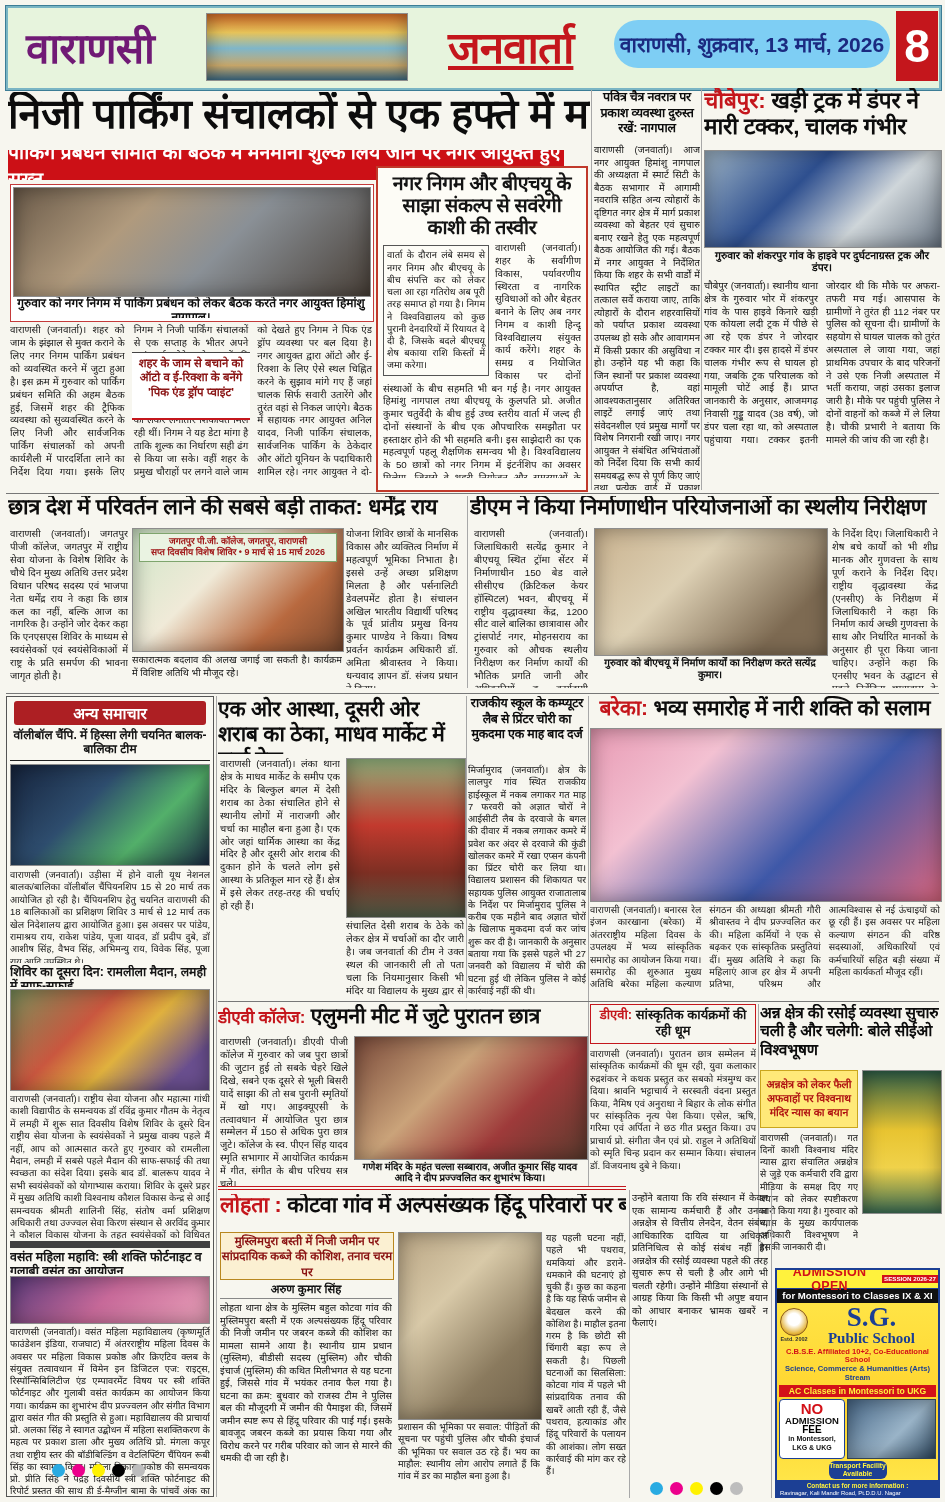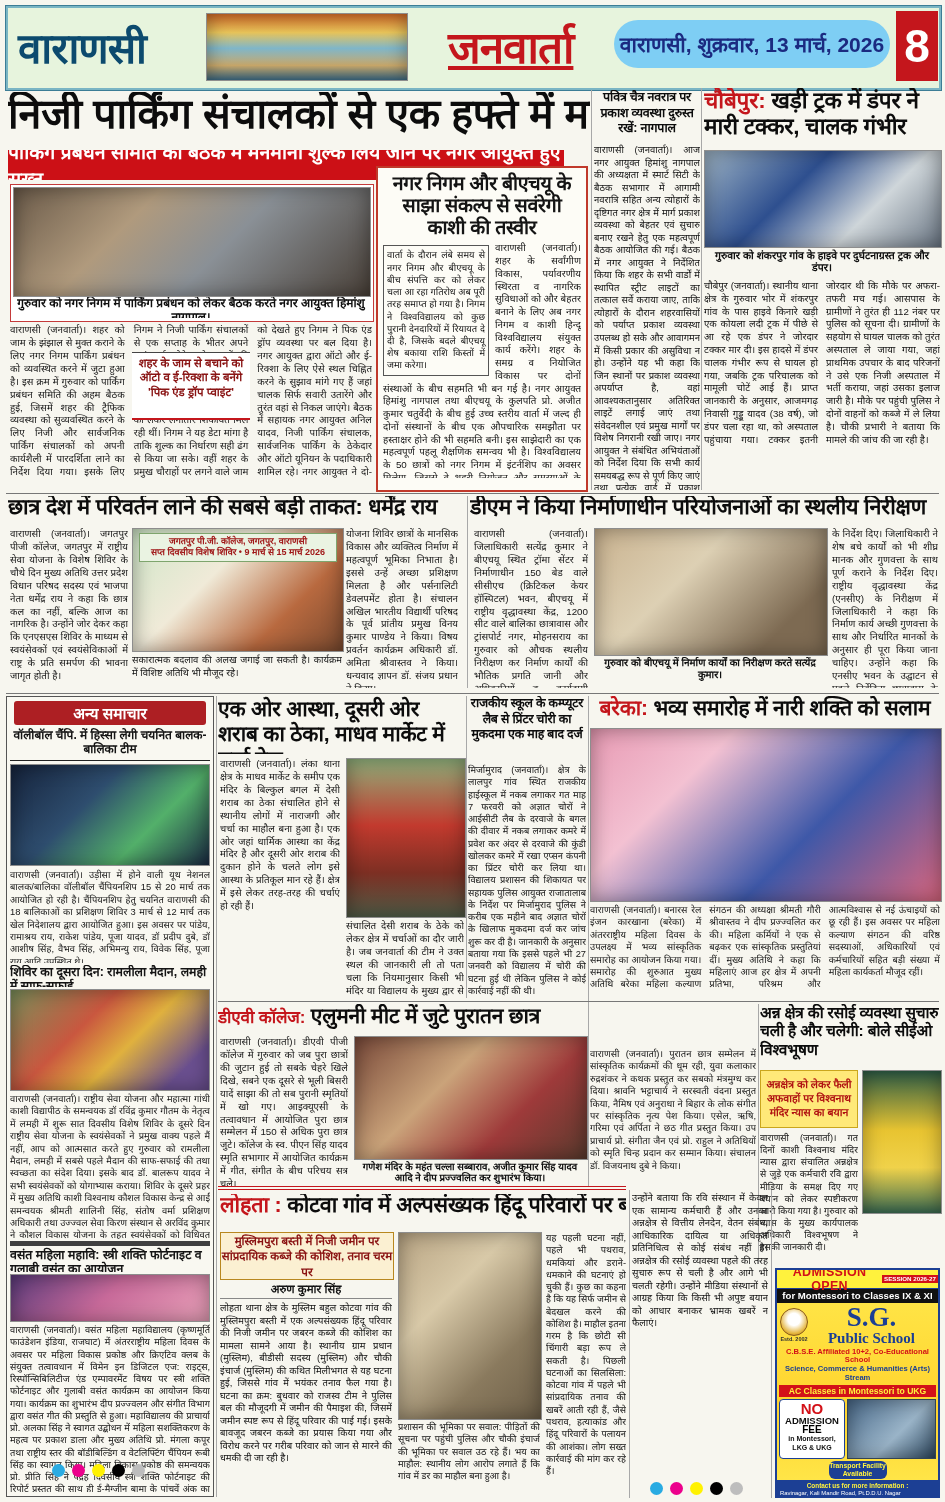--- a/index.html
+++ b/index.html
@@ -8,21 +8,21 @@
   .abs{position:absolute;}
   .body{font-size:9.8px;line-height:1.32;text-align:justify;color:#151515;overflow:hidden;}
   .hl{font-weight:bold;color:#0c0c0c;line-height:1.1;letter-spacing:-.2px;overflow:hidden;}
   .kick{color:#c4161c;}
   .cap{font-weight:bold;text-align:center;color:#101010;overflow:hidden;line-height:1.15;}
   .ph{box-shadow:inset 0 0 20px rgba(0,0,0,.38);border:1px solid #8d8d8d;}
   .vr{position:absolute;width:1px;background:#a8a8a8;}
   .hr{position:absolute;height:1px;background:#a8a8a8;}
   
   .masthead{left:6px;top:6px;width:931px;height:80px;background:#e7f4dd;border:2px solid #7ab5c4;outline:1px solid #3d7d96;}
-  .mh-region{position:absolute;left:10px;top:10px;font-size:42px;font-weight:bold;color:#0c4a6e;letter-spacing:-1px;}
+  .mh-region{position:absolute;left:18px;top:10px;font-size:42px;font-weight:bold;color:#701a75;letter-spacing:-1px;}
   .mh-ghat{position:absolute;left:198px;top:5px;width:200px;height:66px;background:linear-gradient(180deg,#d86f2a,#e8c45a 28%,#7fb6c9 52%,#caa96b 78%,#3f6f8a);}
   .mh-paper{position:absolute;left:440px;top:8px;font-size:44px;font-weight:bold;color:#c4161c;letter-spacing:-1px;text-decoration:underline;}
   .mh-date{position:absolute;left:606px;top:12px;width:276px;height:48px;background:#7ecef4;border-radius:26px;
            color:#1b2a80;font-weight:bold;font-size:21px;display:flex;align-items:center;justify-content:center;}
   .mh-page{position:absolute;left:888px;top:3px;width:42px;height:70px;background:#c4161c;color:#fff;font-weight:bold;
            font-size:46px;display:flex;align-items:center;justify-content:center;}
   
   .lead-headline{left:8px;top:92px;width:582px;height:54px;font-size:41px;text-align:left;white-space:nowrap;}
   .lead-strap{left:8px;top:150px;width:556px;height:30px;background:#cc1016;color:#fff;font-weight:bold;font-size:19.5px;
               display:flex;align-items:center;justify-content:center;overflow:hidden;}
@@ -61,21 +61,21 @@
   
   .leftcol{left:6px;top:696px;width:208px;height:801px;border:1px solid #555;background:#f9f8f1;box-sizing:border-box;padding:3px;}
   .on-title{height:24px;margin:1px 4px 3px;background:#ad1f23;color:#fff;font-weight:bold;font-size:15.5px;
             display:flex;align-items:center;justify-content:center;border-radius:3px;}
   .vb-h{font-size:12px;font-weight:bold;text-align:center;line-height:1.2;border-bottom:1.5px solid #222;padding-bottom:2px;height:30px;overflow:hidden;}
   .vb-photo{height:100px;margin:3px 0;background:linear-gradient(135deg,#16243d,#2e4d6e 38%,#53b06a 68%,#1b2b44);}
   .vb-b{font-size:9.4px;height:94px;}
   .cl-h{font-size:12.4px;font-weight:bold;line-height:1.15;height:22px;overflow:hidden;margin-top:2px;}
   .cl-photo{height:100px;margin:2px 0;background:linear-gradient(135deg,#7a8f5a,#c9573f 36%,#e0b13e 58%,#6a4f8f 85%);}
   .cl-b{font-size:9.4px;height:146px;}
-  .vs-h{font-size:12.4px;font-weight:bold;line-height:1.15;height:24px;overflow:hidden;margin-top:2px;border-top:5px solid #404040;padding-top:2px;}
+  .vs-h{font-size:12.4px;font-weight:bold;line-height:1.15;height:24px;overflow:hidden;margin-top:2px;border-top:7px solid #404040;padding-top:2px;}
   .vs-photo{height:46px;margin:2px 0;background:linear-gradient(135deg,#5a3a7a,#c86a9a 48%,#e8a0b8);}
   .vs-b{font-size:9.3px;height:168px;}
   .dots{position:absolute;display:flex;gap:7px;}
   .dot{width:13px;height:13px;border-radius:50%;}
   
   .liq-h{left:218px;top:696px;width:246px;height:58px;font-size:21px;line-height:1.2;}
   .liq-bl{left:220px;top:758px;width:120px;height:240px;}
   .liq-photo{left:346px;top:758px;width:118px;height:158px;background:linear-gradient(180deg,#8fae7a,#c23a2e 42%,#7d2f23 72%,#4f5b46);}
   .liq-b2{left:346px;top:920px;width:118px;height:78px;}
   
@@ -242,20 +242,23 @@
 
   <div class="hr" style="left:218px;top:1001px;width:721px;background:#777;"></div>
 
   <div class="abs hl alm-h">
     <span class="kick" style="font-size:17px;">डीएवी कॉलेज:</span><span> एलुमनी मीट में जुटे पुरातन छात्र</span>
   </div>
   <div class="abs body alm-bl">वाराणसी (जनवार्ता)। डीएवी पीजी कॉलेज में गुरुवार को जब पुरा छात्रों की जुटान हुई तो सबके चेहरे खिले दिखे, सबने एक दूसरे से भूली बिसरी यादें साझा की तो सब पुरानी स्मृतियों में खो गए। आइक्यूएसी के तत्वावधान में आयोजित पुरा छात्र सम्मेलन में 150 से अधिक पुरा छात्र जुटे। कॉलेज के स्व. पीएन सिंह यादव स्मृति सभागार में आयोजित कार्यक्रम में गीत, संगीत के बीच परिचय सत्र चले।</div>
   <div class="abs alm-photo ph"></div>
   <div class="abs alm-cap cap">गणेश मंदिर के महंत चल्ला सब्बाराव, अजीत कुमार सिंह यादव आदि ने दीप प्रज्ज्वलित कर शुभारंभ किया।</div>
 
+  <div class="abs dav2-h">
+    <span class="kick">डीएवी:</span><span> सांस्कृतिक कार्यक्रमों की रही धूम</span>
+  </div>
   <div class="abs body dav2-b">वाराणसी (जनवार्ता)। पुरातन छात्र सम्मेलन में सांस्कृतिक कार्यक्रमों की धूम रही, युवा कलाकार रुद्रशंकर ने कथक प्रस्तुत कर सबको मंत्रमुग्ध कर दिया। श्रावनि भट्टाचार्य ने सरस्वती वंदना प्रस्तुत किया, नैमिष एवं अनुराधा ने बिहार के लोक संगीत पर सांस्कृतिक नृत्य पेश किया। एसेल, ऋषि, गरिमा एवं अर्पिता ने छठ गीत प्रस्तुत किया। उप प्राचार्य प्रो. संगीता जैन एवं प्रो. राहुल ने अतिथियों को स्मृति चिन्ह प्रदान कर सम्मान किया। संचालन डॉ. विजयनाथ दुबे ने किया।</div>
 
   <div class="vr" style="left:758px;top:1004px;height:260px;"></div>
 
   <div class="abs hl ann-h">अन्न क्षेत्र की रसोई व्यवस्था सुचारु चली है और चलेगी: बोले सीईओ विश्वभूषण</div>
   <div class="abs ann-yellow">अन्नक्षेत्र को लेकर फैली अफवाहों पर विश्वनाथ मंदिर न्यास का बयान</div>
   <div class="abs ann-photo ph"></div>
   <div class="abs body ann-b">वाराणसी (जनवार्ता)। गत दिनों काशी विश्वनाथ मंदिर न्यास द्वारा संचालित अन्नक्षेत्र से जुड़े एक कर्मचारी रवि द्वारा मीडिया के समक्ष दिए गए बयान को लेकर स्पष्टीकरण जारी किया गया है। गुरुवार को न्यास के मुख्य कार्यपालक अधिकारी विश्वभूषण ने इसकी जानकारी दी।</div>
   <div class="abs body ann-b2">उन्होंने बताया कि रवि संस्थान में केवल एक सामान्य कर्मचारी हैं और उनका अन्नक्षेत्र से वित्तीय लेनदेन, वेतन संबंध, आधिकारिक दायित्व या अधिकृत प्रतिनिधित्व से कोई संबंध नहीं है। अन्नक्षेत्र की रसोई व्यवस्था पहले की तरह सुचारु रूप से चली है और आगे भी चलती रहेगी। उन्होंने मीडिया संस्थानों से आग्रह किया कि किसी भी अपुष्ट बयान को आधार बनाकर भ्रामक खबरें न फैलाएं।</div>
 

